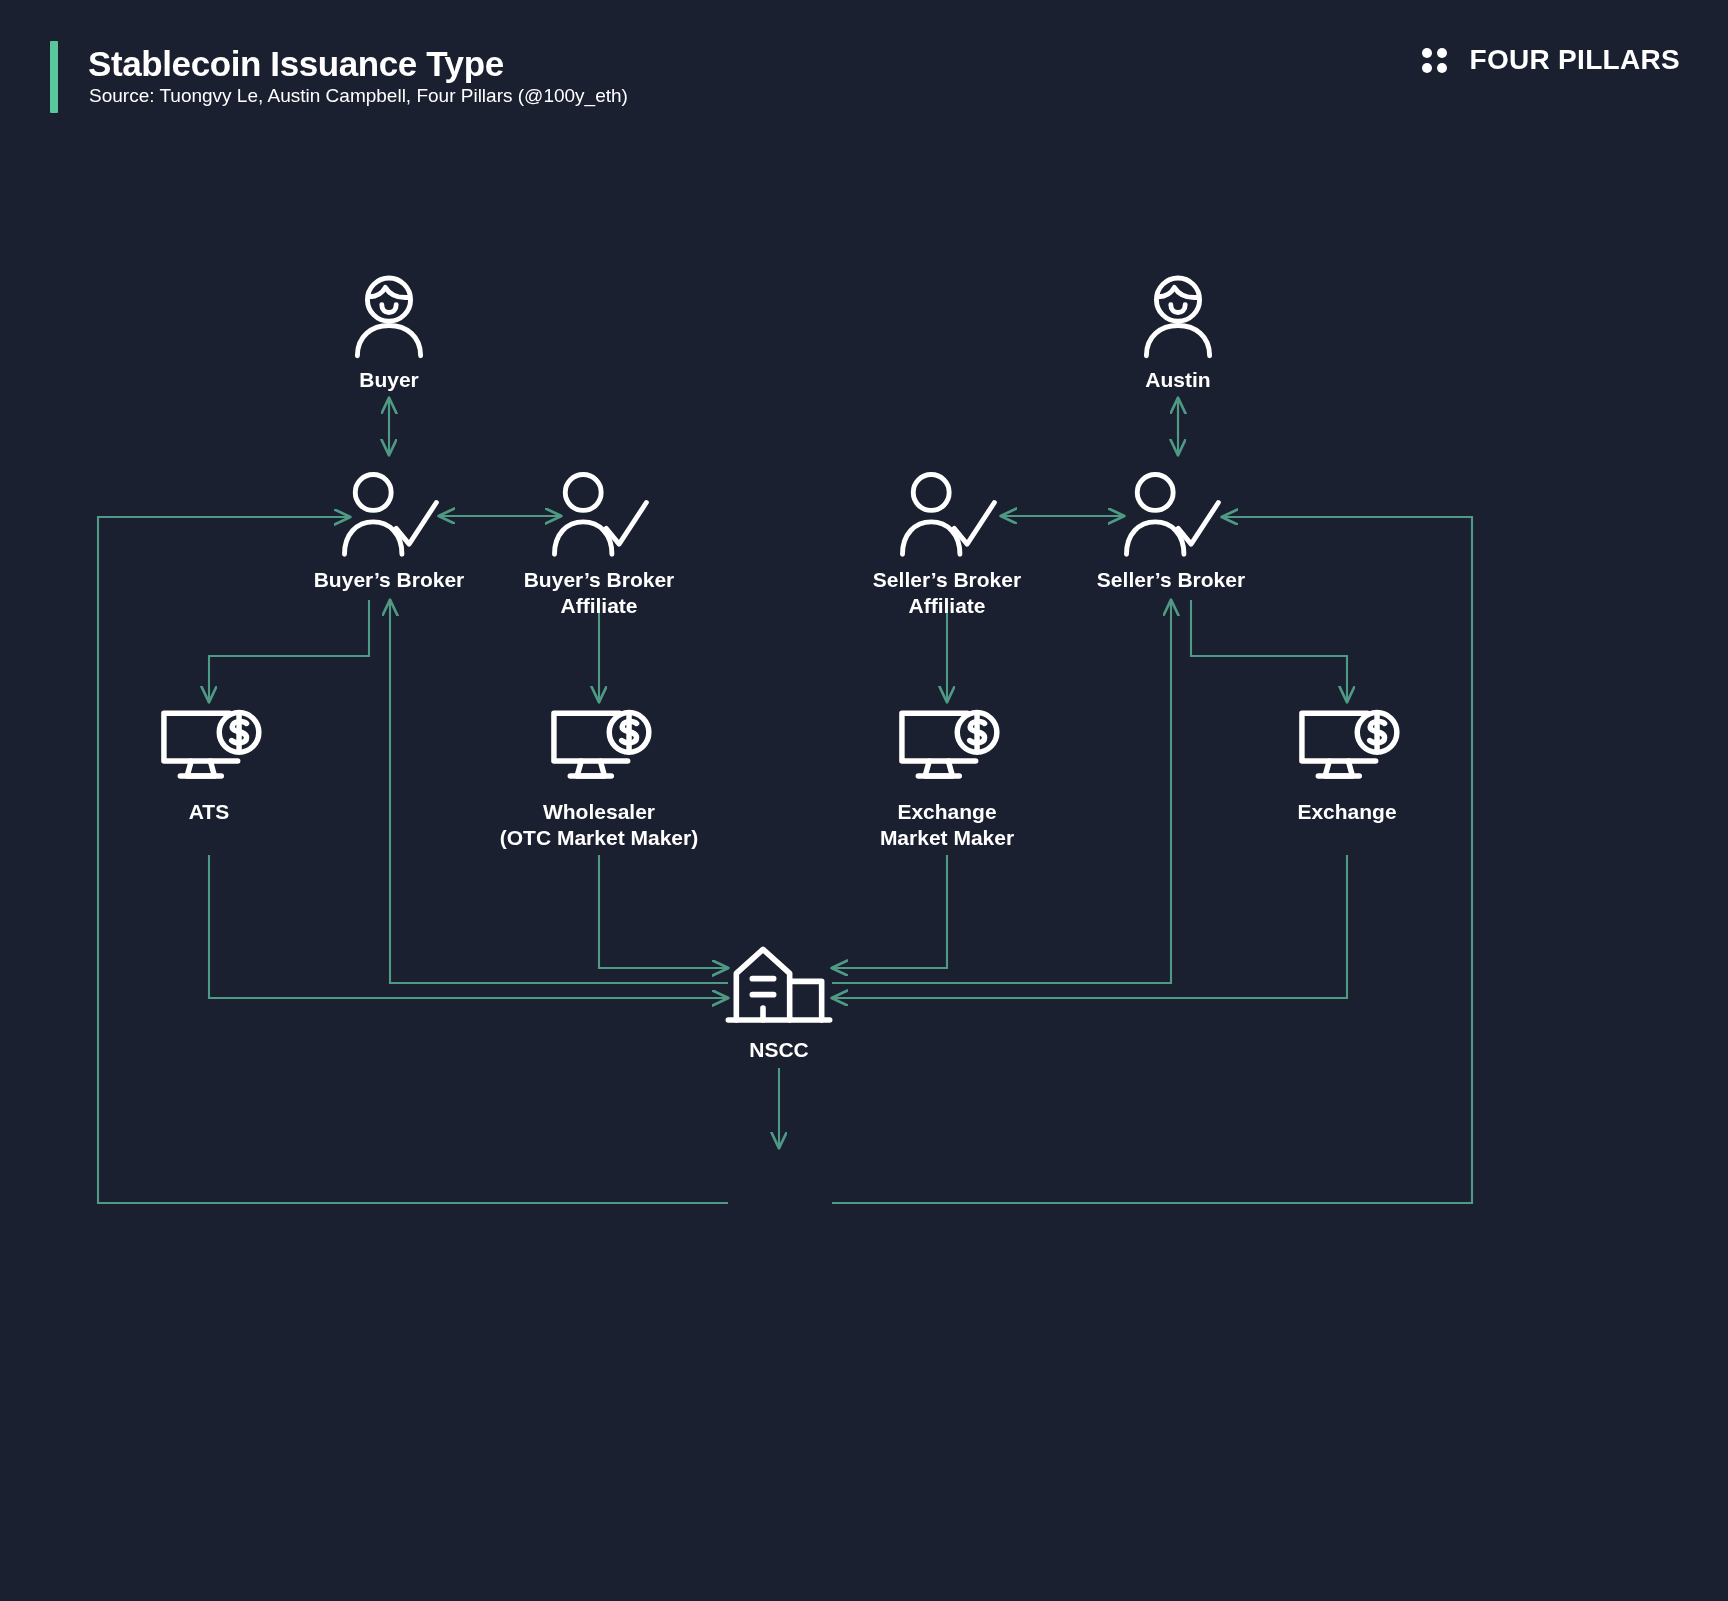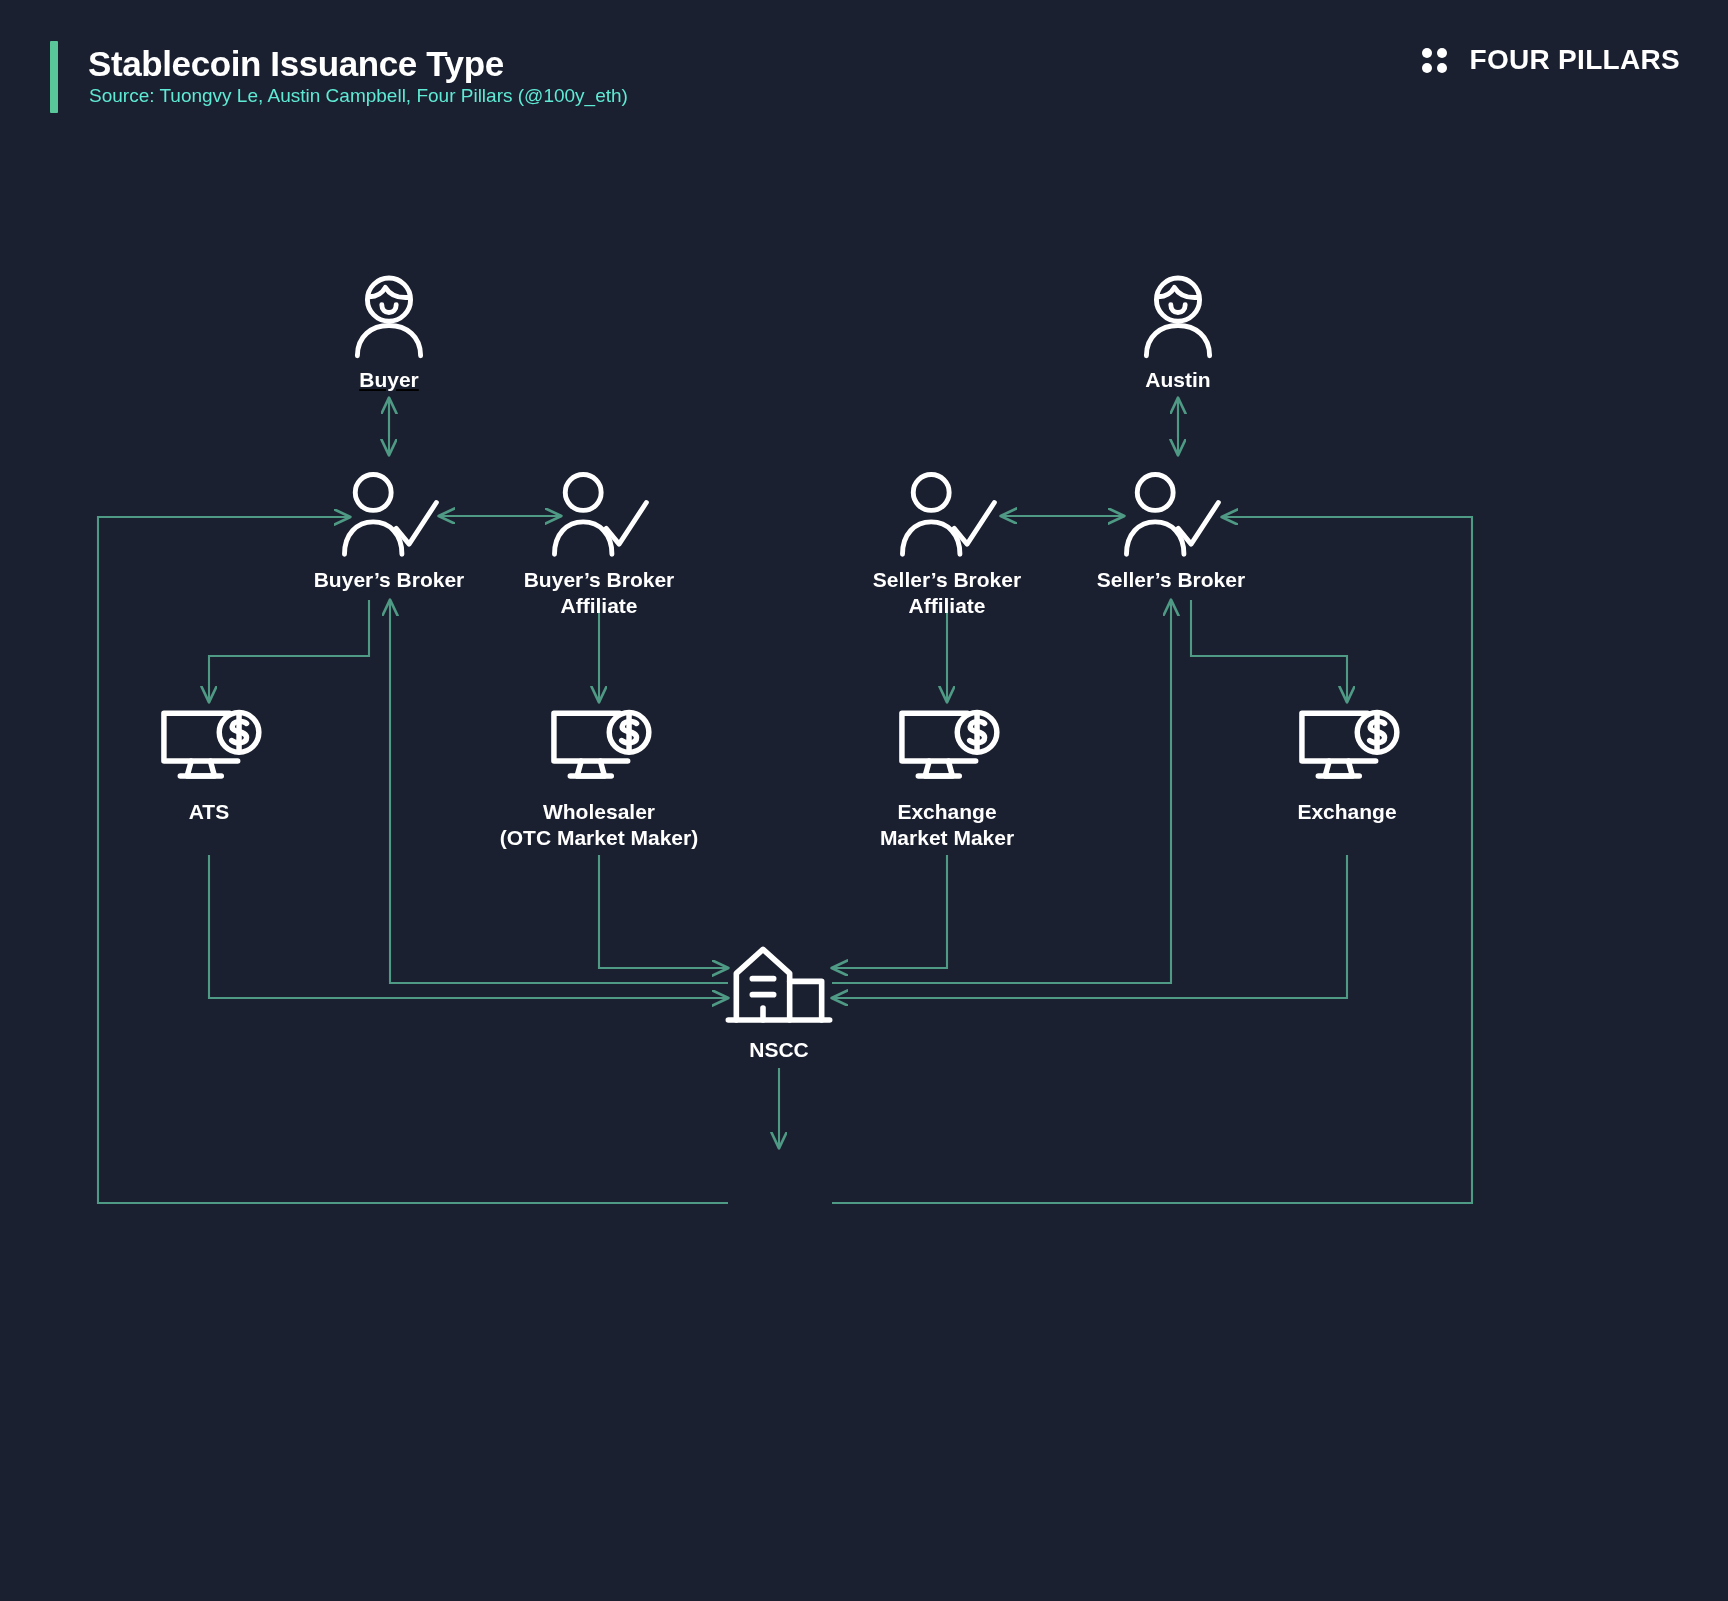--- a/index.html
+++ b/index.html
@@ -17,21 +17,21 @@
     position: absolute; left: 50px; top: 41px;
     width: 8px; height: 72px; background: #59c79a; border-radius: 1px;
   }
   .title {
     position: absolute; left: 88px; top: 44px;
     font-size: 35px; font-weight: bold; color: #ffffff;
     letter-spacing: -0.4px; white-space: nowrap;
   }
   .subtitle {
     position: absolute; left: 89px; top: 85px;
-    font-size: 19px; color: #5eead4; white-space: nowrap;
+    font-size: 19px; color: #ffffff; white-space: nowrap;
   }
   .brand {
     position: absolute; right: 48px; top: 44px;
     display: flex; align-items: center; gap: 23px;
   }
   .brand-dots { display: grid; grid-template-columns: 10px 10px; grid-gap: 5px; }
   .brand-dots i { width: 10px; height: 10px; background: #fff; border-radius: 50%; display: block; }
   .brand-text {
     font-size: 28px; font-weight: bold; color: #ffffff; letter-spacing: 0.3px; white-space: nowrap;
   }
@@ -106,21 +106,21 @@
       <path d="M779,1068 L779,1148"></path>
 
       <path d="M728,983 L390,983 L390,600"></path>
       <path d="M832,983 L1171,983 L1171,600"></path>
 
       <path d="M728,1203 L98,1203 L98,517 L350,517"></path>
       <path d="M832,1203 L1472,1203 L1472,517 L1222,517"></path>
     </g>
   </svg>
 
-  <div class="node" style="left:389px; top:268px;text-decoration:underline;">
+  <div class="node" style="left:389px; top:268px;">
     <svg class="glyph" viewBox="0 0 64 64" fill="none" stroke="#ffffff" stroke-width="3.4" stroke-linecap="round" stroke-linejoin="round">
       <circle cx="32" cy="22" r="15"></circle>
       <path d="M18.5,20 C23,20 27,18 29.5,13.5 C32.5,18.5 38,21 45.5,20.5"></path>
       <path d="M27,25.5 C27,29 29.3,31 32,31 C34.7,31 37,29 37,25.5"></path>
       <path d="M10,61 C10,47.5 19.8,40 32,40 C44.2,40 54,47.5 54,61"></path>
     </svg>
     <div class="node-label">Buyer</div>
   </div>
 
   <div class="node" style="left:1178px; top:268px;">

